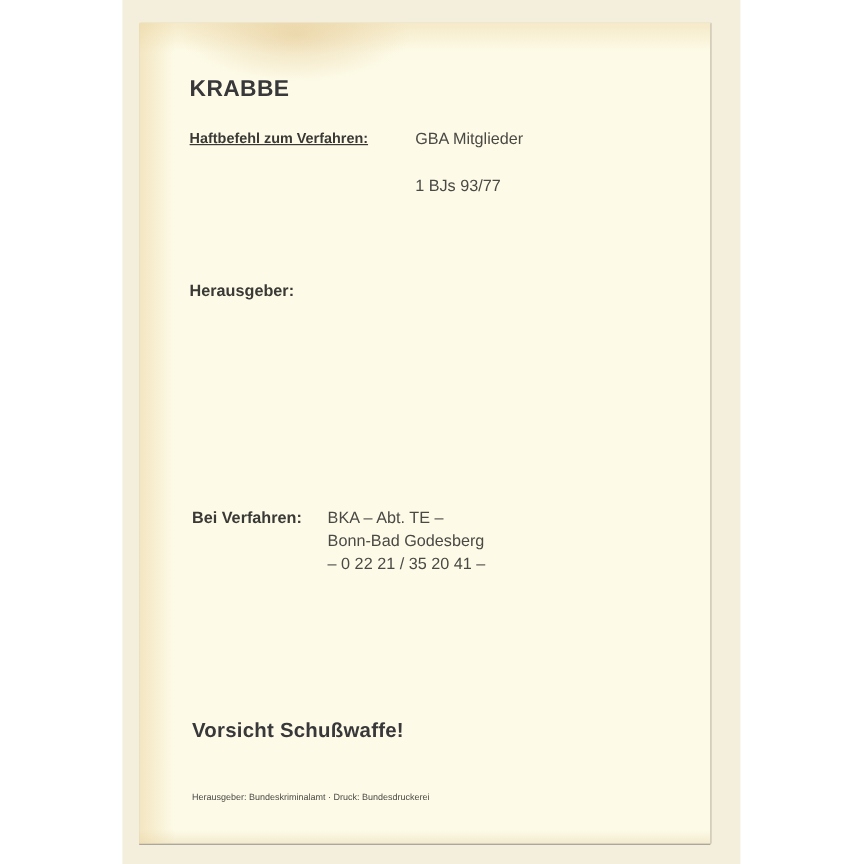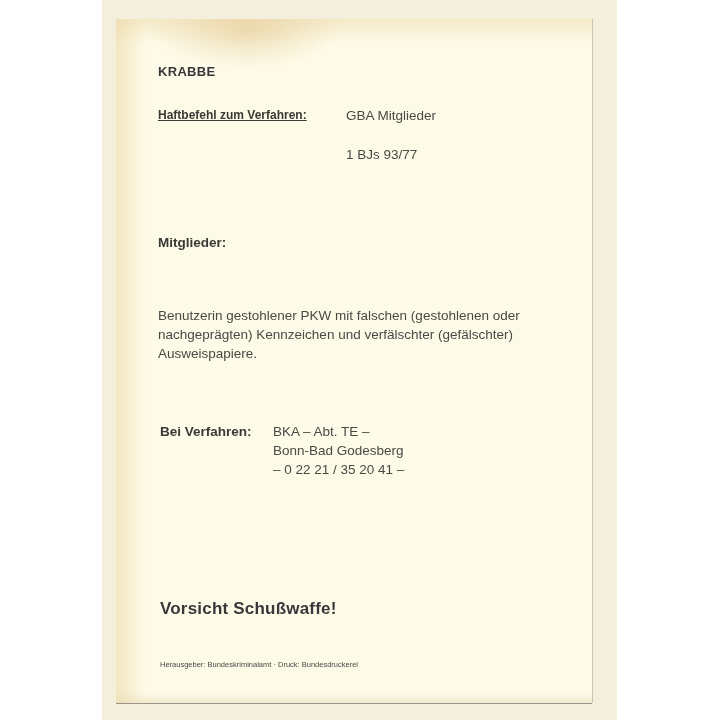--- a/index.html
+++ b/index.html
@@ -30,21 +30,21 @@
         radial-gradient(ellipse 120px 50px at 130px 10px, rgba(226,196,140,0.55), rgba(226,196,140,0) 80%),
         linear-gradient(to right, rgba(235,212,160,0.55) 0px, rgba(235,212,160,0) 30px),
         linear-gradient(to bottom, rgba(235,212,160,0.45) 0px, rgba(235,212,160,0) 25px),
         linear-gradient(to top, rgba(225,205,160,0.35) 0px, rgba(225,205,160,0) 12px);
       font-family: "Liberation Sans", sans-serif;
       color: #3b3a36;
     }
     .txt { position: absolute; white-space: nowrap; }
     .name {
       left: 42px; top: 45px;
-      font-size: 13px; font-weight: bold; color: #38373a;
+      font-size: 19px; font-weight: bold; color: #38373a;
       letter-spacing: 0.3px;
     }
     .warrant-label {
       left: 42px; top: 89px;
       font-size: 12px; font-weight: bold; color: #3a3935; text-decoration: underline;
     }
     .warrant-val {
       left: 230px; font-size: 13.5px; color: #4a4944;
     }
     .remarks-label {
@@ -77,22 +77,21 @@
 
 <div class="backdrop"></div>
 
 <div class="card">
   <div class="txt name">KRABBE</div>
 
   <div class="txt warrant-label">Haftbefehl zum Verfahren:</div>
   <div class="txt warrant-val" style="top:89px;">GBA Mitglieder</div>
   <div class="txt warrant-val" style="top:108px;margin-top:20px;">1 BJs 93/77</div>
 
-  <div class="txt remarks-label">Mitglieder:</div>
-  <div class="txt remark" style="top:287px; width:380px;">Benutzerin gestohlener PKW mit falschen (gestohlenen oder nachgeprägten) Kennzeichen und verfälschter (gefälschter) Ausweispapiere.</div>
+  <div class="txt remarks-label">Herausgeber:</div>
 
   <div class="txt arrest-label">Bei Verfahren:</div>
   <div class="txt arrest-val" style="top:405px;">BKA – Abt. TE –</div>
   <div class="txt arrest-val" style="top:424px;">Bonn-Bad Godesberg</div>
   <div class="txt arrest-val" style="top:443px;">– 0 22 21 / 35 20 41 –</div>
 
   <div class="txt caution">Vorsicht Schußwaffe!</div>
 
   <div class="txt footer">Herausgeber: Bundeskriminalamt · Druck: Bundesdruckerei</div>
 </div>

